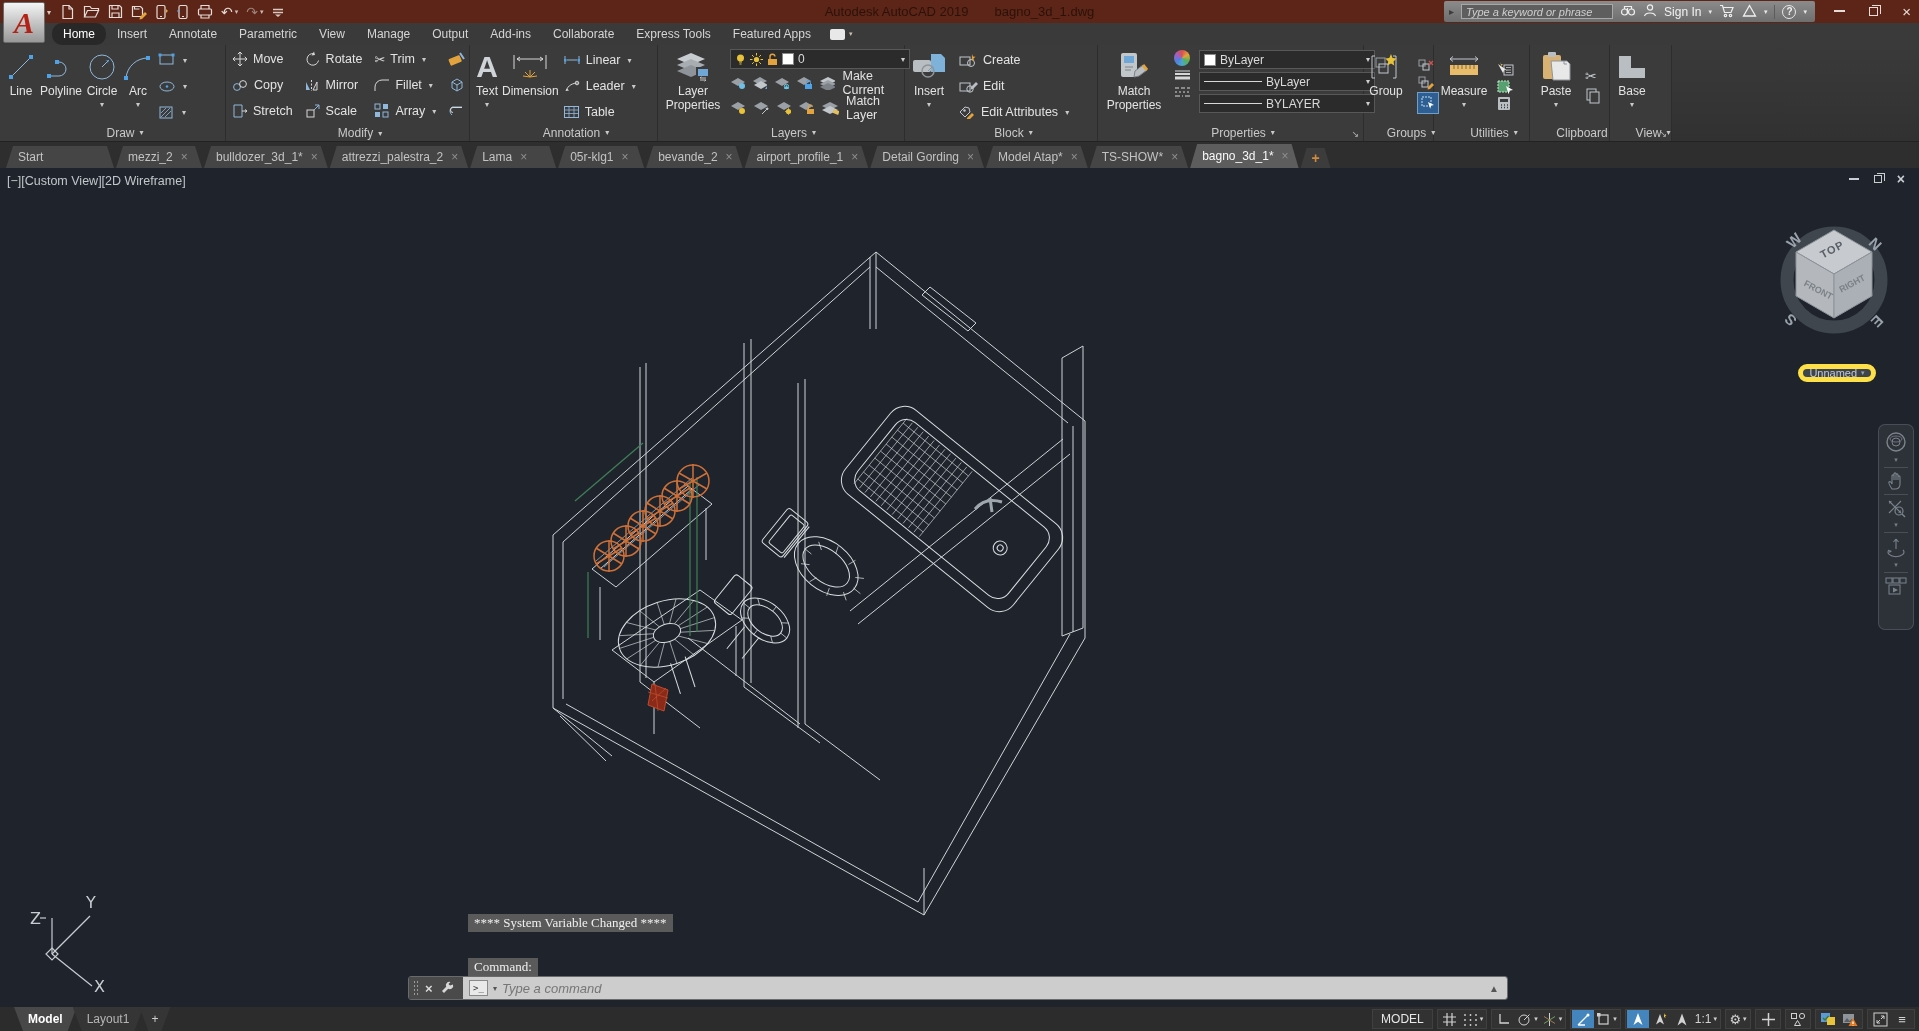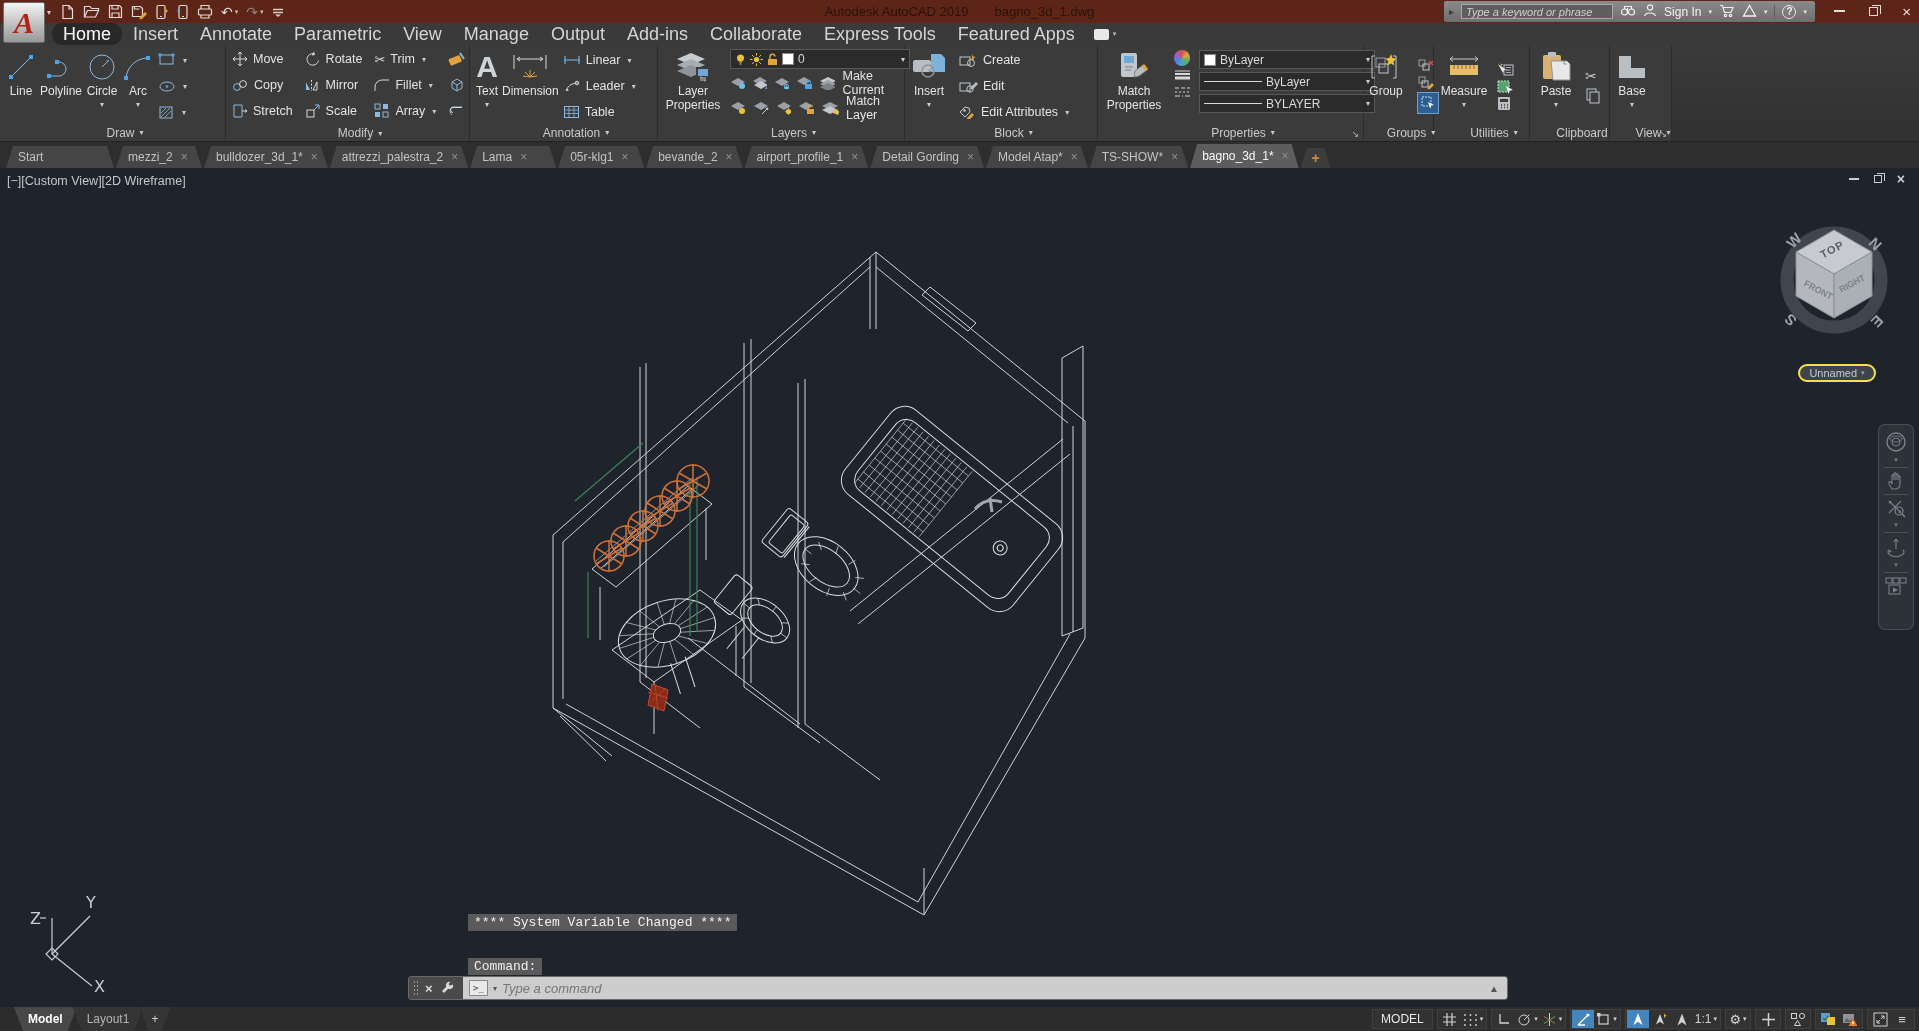--- a/index.html
+++ b/index.html
@@ -33,21 +33,21 @@
   .help-circle { width:14px; height:14px; border-radius:50%; border:1px solid #e8e8e8; color:#f0f0f0; font-size:10px;
     display:flex; align-items:center; justify-content:center; font-weight:bold; }
   .winctrl { position:absolute; right:8px; top:0; height:22px; display:flex; align-items:center; gap:24px; }
   .wmin { width:11px; height:2px; background:#e6dcd7; }
   .wrestore { width:9px; height:9px; border:1px solid #e6dcd7; position:relative; }
   .wrestore::before { content:""; position:absolute; left:2px; top:-3px; width:8px; height:8px; border:1px solid #e6dcd7; border-left:none; border-bottom:none; }
   .wclose { font-size:15px; color:#e6dcd7; line-height:1; }
 
   
   .ribbon-tabrow { height:22px; background:#3a3a3a; display:flex; align-items:stretch; padding-left:52px; }
-  .rtab { display:flex; align-items:center; padding:8px 11px; font-size:18px; color:#d5d5d5;border-radius:10px; }
+  .rtab { display:flex; align-items:center; padding:8px 11px; font-size:12px; color:#d5d5d5;border-radius:10px; }
   .rtab.active { background:#282828; color:#ffffff; }
   .ribbon-cycle { display:flex; align-items:center; gap:4px; margin-left:8px; }
   .cycle-box { width:15px; height:11px; background:#e8e8e8; border-radius:2px; }
 
   
   .ribbon { height:97px; background:#3b3b3b; display:flex; border-bottom:1px solid #222; }
   .panel { display:flex; flex-direction:column; border-right:1px solid #2d2d2d; flex:none; }
   .panel-body { flex:1; display:flex; padding:3px 4px 0; }
   .panel-foot { height:17px; display:flex; align-items:center; justify-content:center; gap:5px; font-size:12px; color:#c9c9c9; position:relative;padding-left:25px; }
   .foot-caret { font-size:8px; color:#c9c9c9; }
@@ -84,35 +84,35 @@
   .viewport { position:relative; height:839px; background:#1f242c; overflow:hidden; }
   .vp-label { position:absolute; left:7px; top:6px; font-size:12.5px; color:#c2c6ca; z-index:5; }
   .vp-winctrl { position:absolute; right:14px; top:4px; display:flex; align-items:center; gap:15px; z-index:5; }
   .vmin { width:10px; height:2px; background:#c9ced3; }
   .vrestore { width:8px; height:8px; border:1px solid #c9ced3; position:relative; }
   .vrestore::before { content:""; position:absolute; left:2px; top:-3px; width:7px; height:7px; border:1px solid #c9ced3; border-left:none; border-bottom:none; }
   .vclose { color:#c9ced3; font-size:14px; line-height:1; font-weight:bold; }
   .drawing { position:absolute; left:0; top:0; }
 
   .viewcube { position:absolute; left:1770px; top:40px; width:132px; height:182px; z-index:4; }
-  .vc-pill { position:absolute; left:28px; top:156px; width:78px; height:18px; border:2px solid #fde047; border-radius:9px;
+  .vc-pill { position:absolute; left:28px; top:156px; width:78px; height:18px; border:5px solid #fde047; border-radius:9px;
     background:#3e444c; display:flex; align-items:center; justify-content:center; gap:4px; color:#c2c9d0; font-size:11px; }
   .vc-pill .pc { font-size:7px; color:#9aa2ab; }
 
   .navbar { position:absolute; right:5px; top:256px; width:36px; height:206px; background:rgba(56,62,70,.55);
     border:1px solid rgba(125,132,140,.35); border-radius:7px; display:flex; flex-direction:column; align-items:center;
     padding:6px 0 4px; gap:3px; z-index:4; }
   .nb-sep { width:24px; height:1px; background:rgba(130,136,144,.35); }
   .nb-caret { font-size:7px; color:#767d85; }
   .navbar svg { display:block; }
 
   .ucs { position:absolute; left:6px; top:722px; z-index:3; }
 
   
-  .cmdline { position:absolute; font-family:Liberation Mono, monospace; font-size:13px; color:#f0f0f0;
+  .cmdline { position:absolute; font-family:Liberation Serif, serif; font-size:13px; color:#f0f0f0;
     background:#5a5a5a; padding:1px 6px; white-space:nowrap; z-index:6; }
   .cmdbar { position:absolute; left:408px; top:808px; width:1100px; height:24px; display:flex; z-index:6;
     border:1px solid #6a6a6a; border-radius:3px; overflow:hidden; }
   .cmd-grip { width:54px; background:#4a4a4a; display:flex; align-items:center; gap:7px; padding:0 6px 0 4px; }
   .grip-dots { width:5px; height:16px; background-image:radial-gradient(#9a9a9a 1px, transparent 1px); background-size:3px 4px; }
   .cmd-x { color:#dcdcdc; font-size:13px; font-weight:bold; }
   .cmd-input-zone { flex:1; background:#cdcdcd; display:flex; align-items:center; gap:5px; padding:0 6px; }
   .prompt-chip { width:19px; height:16px; background:#e9e9e9; border:1px solid #8a8a8a; color:#3a3a3a; font-size:9px;
     font-family:"DejaVu Sans Mono",monospace; display:flex; align-items:center; justify-content:center; }
   .cmd-caret { font-size:8px; color:#555; }

